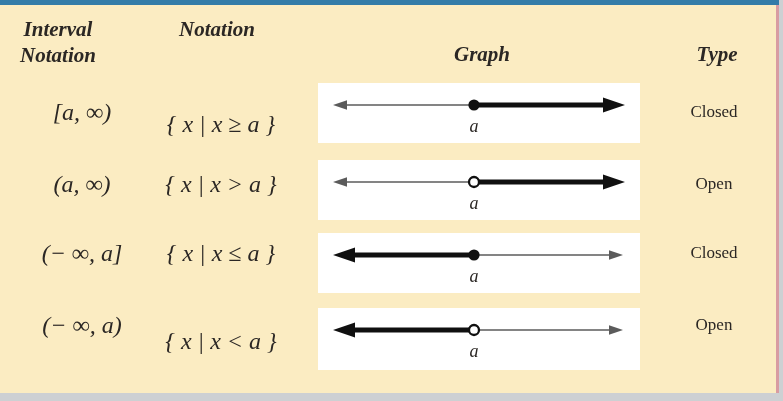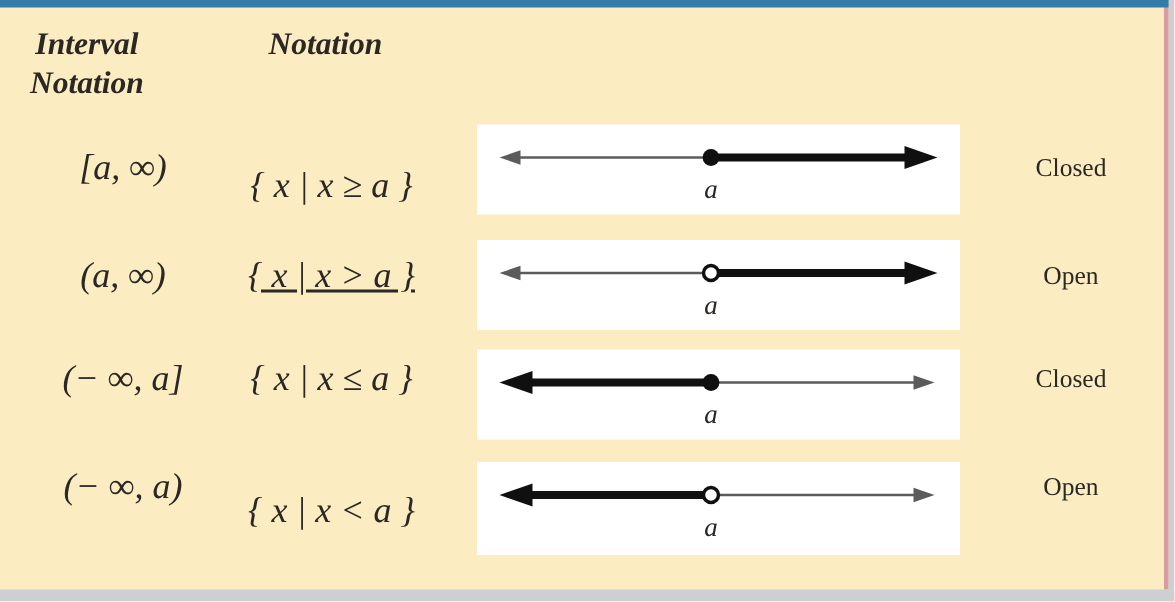--- a/index.html
+++ b/index.html
@@ -46,41 +46,43 @@
   <div class="right-pink"></div>
   <div class="bottom-gray"></div>
 
   <div class="hdr" id="hdr-interval">
     <div>Interval</div>
     <div>Notation</div>
   </div>
   <div class="hdr" id="hdr-set">
     <div>Notation</div>
   </div>
+  <div class="hdr" id="hdr-graph">Graph</div>
+  <div class="hdr" id="hdr-type">Type</div>
 
   <div id="rows">
   <div class="row" style="top: 83px; height: 60px;">
     <div class="cell interval math" style="top: 12px;">[a, ∞)</div>
     <div class="cell set math" style="top: 24px;">{ x | x ≥ a }</div>
     <div class="graphbox" style="top: 0px; height: 60px;">
       <svg xmlns="http://www.w3.org/2000/svg" viewBox="0 0 322 60">
             <line x1="18" y1="22" x2="156" y2="22" stroke="#5B5B5B" stroke-width="1.6"></line>
             <polygon points="15,22 29,17.2 29,26.8" fill="#5B5B5B"></polygon>
             <line x1="160" y1="22" x2="288" y2="22" stroke="#101010" stroke-width="5.2"></line>
             <polygon points="307,22 285,14.4 285,29.6" fill="#101010"></polygon>
             <circle cx="156" cy="22" r="5.6" fill="#101010"></circle>
             <text x="156" y="49" text-anchor="middle" font-size="18" font-style="italic" font-family="&quot;Liberation Serif&quot;,serif" fill="#2B2724">a</text>
           </svg>
     </div>
     <div class="cell type" style="top: 12px;">Closed</div>
   </div>
 
   <div class="row" style="top: 160px; height: 60px;">
     <div class="cell interval math" style="top: 7px;">(a, ∞)</div>
-    <div class="cell set math" style="top: 7px; text-decoration: underline;">{ x | x &gt; a }</div>
+    <div class="cell set math" style="top: 7px;">{ x | x &gt; a }</div>
     <div class="graphbox" style="top: 0px; height: 60px;">
       <svg xmlns="http://www.w3.org/2000/svg" viewBox="0 0 322 60">
             <line x1="18" y1="22" x2="156" y2="22" stroke="#5B5B5B" stroke-width="1.6"></line>
             <polygon points="15,22 29,17.2 29,26.8" fill="#5B5B5B"></polygon>
             <line x1="160" y1="22" x2="288" y2="22" stroke="#101010" stroke-width="5.2"></line>
             <polygon points="307,22 285,14.4 285,29.6" fill="#101010"></polygon>
             <circle cx="156" cy="22" r="5" fill="#fff" stroke="#101010" stroke-width="2.3"></circle>
             <text x="156" y="49" text-anchor="middle" font-size="18" font-style="italic" font-family="&quot;Liberation Serif&quot;,serif" fill="#2B2724">a</text>
           </svg>
     </div>

